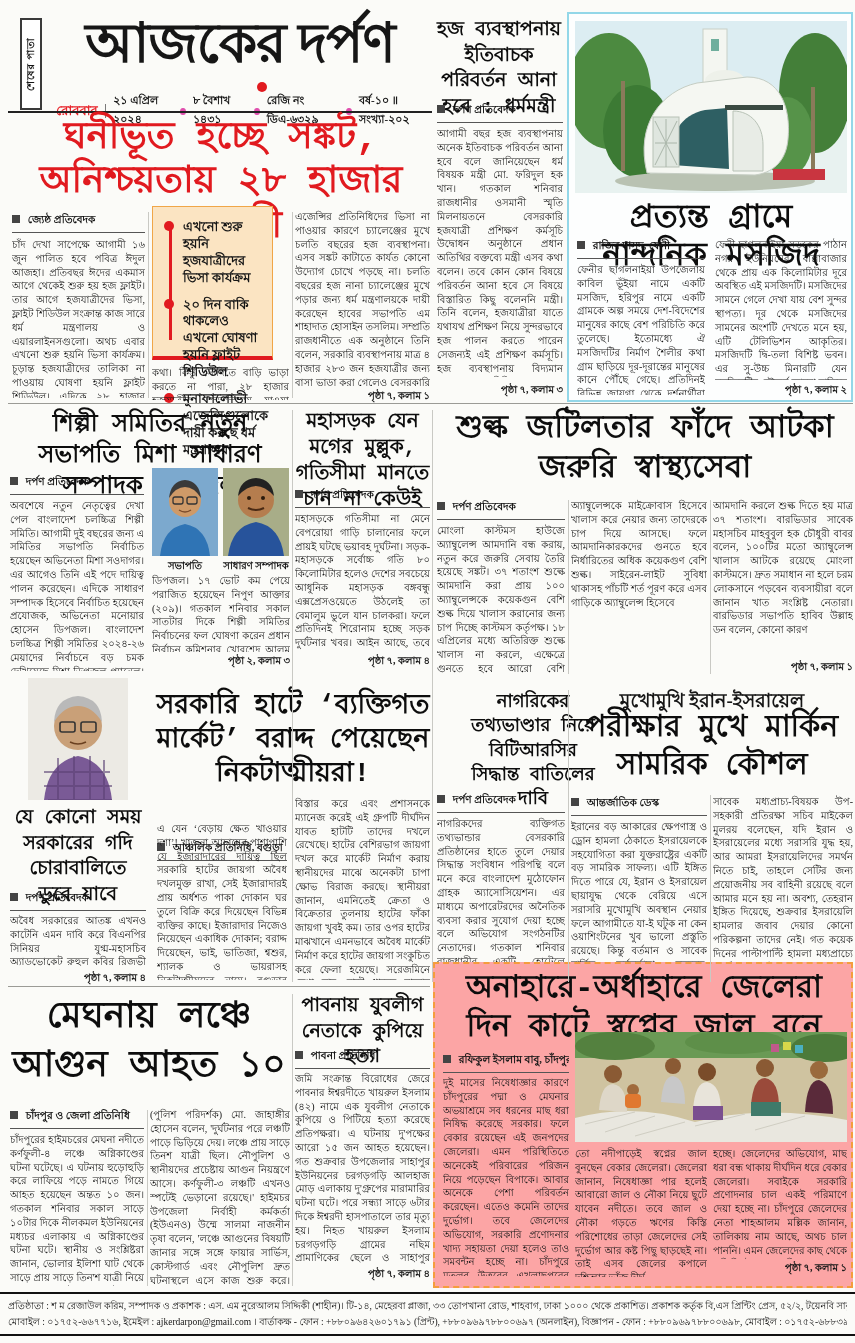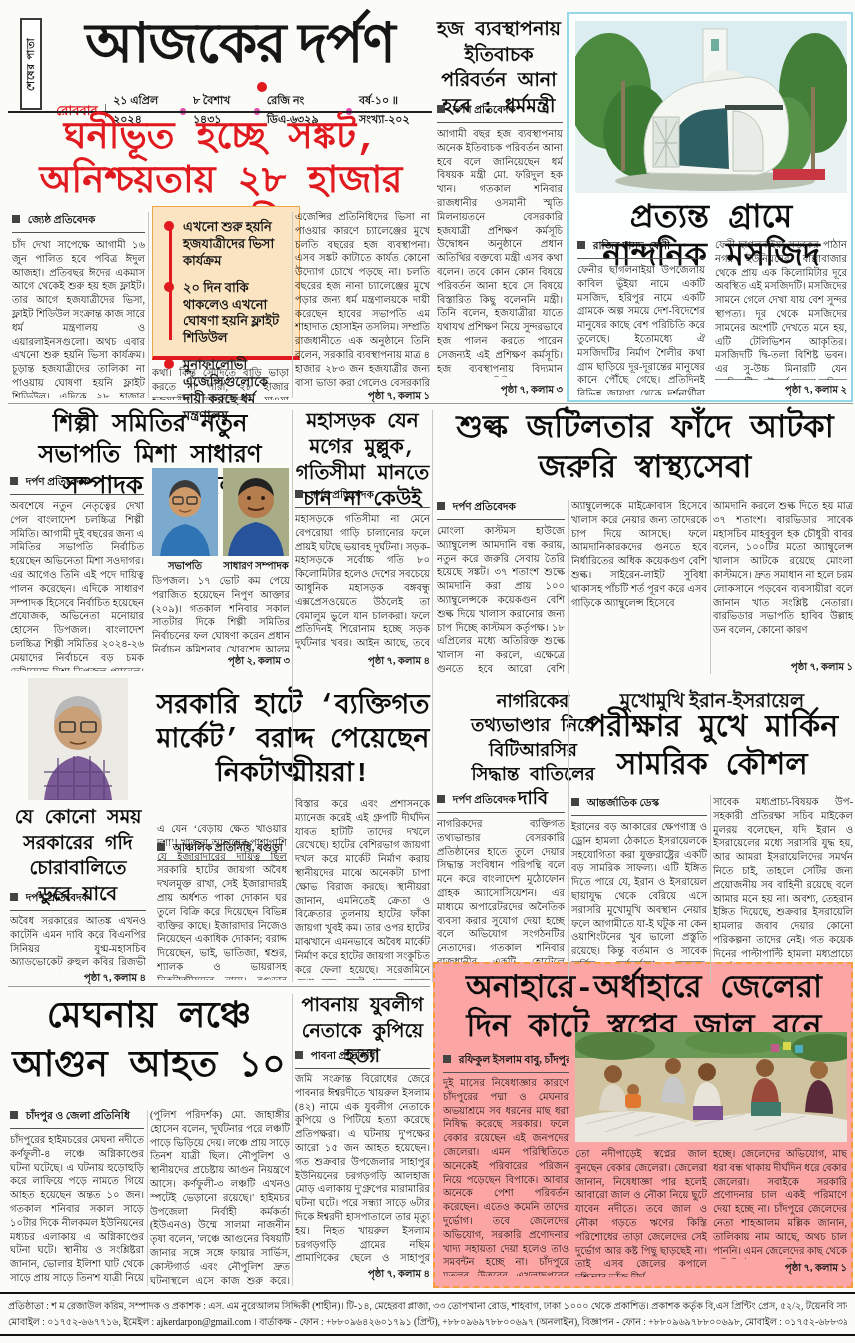--- a/index.html
+++ b/index.html
@@ -101,21 +101,21 @@
     <div class="abs bt" style="left:146px;top:224px;width:132px;height:142px;">ফেনী-ছাগলনাইয়া সড়কের পাঠান নগর ইউনিয়নের বাল্লাবাজার থেকে প্রায় এক কিলোমিটার দূরে অবস্থিত এই মসজিদটি। মসজিদের সামনে গেলে দেখা যায় বেশ সুন্দর স্থাপত্য। দূর থেকে মসজিদের সামনের অংশটি দেখতে মনে হয়, এটি টেলিভিশন আকৃতির। মসজিদটি দ্বি-তলা বিশিষ্ট ভবন। এর সু-উচ্চ মিনারটি যেন মসজিদটির সৌন্দর্য আরো বাড়িয়ে তুলেছে। প্রতিনিয়ত মসজিদটি দেখতে বিভিন্ন জায়গার মানুষ ভীড় জমান বলে জানা গেছে। মসজিদের সামনে যাওয়া মাত্র দেখা হয় কাবিল ভূঁইয়া বাড়ির বাসিন্দা ও মুসল্লিদের সাথে। তাদের কাছ থেকে মসজিদটি সম্পর্কে জানতে চাইলে বলেন, মসজিদটি শতবর্ষী। ছোট বেলায়</div>
     <div class="abs jump" style="left:146px;top:368px;width:132px;">পৃষ্ঠা ৭, কলাম ২</div>
   </div>
 
   <div class="abs hl red-hl" style="left:12px;top:116px;width:418px;font-size:37px;line-height:1.2;">ঘনীভূত হচ্ছে সঙ্কট, অনিশ্চয়তায় ২৮ হাজার হজযাত্রী</div>
   <div class="abs byline" style="left:12px;top:212px;width:133px;">
     <span class="sq"></span>
     <span>জ্যেষ্ঠ প্রতিবেদক</span>
   </div>
   <div class="abs bt" style="left:12px;top:238px;width:133px;height:160px;">চাঁদ দেখা সাপেক্ষে আগামী ১৬ জুন পালিত হবে পবিত্র ঈদুল আজহা। প্রতিবছর ঈদের একমাস আগে থেকেই শুরু হয় হজ ফ্লাইট। তার আগে হজযাত্রীদের ভিসা, ফ্লাইট শিডিউল সংক্রান্ত কাজ সারে ধর্ম মন্ত্রণালয় ও এয়ারলাইনসগুলো। অথচ এবার এখনো শুরু হয়নি ভিসা কার্যক্রম। চূড়ান্ত হজযাত্রীদের তালিকা না পাওয়ায় ঘোষণা হয়নি ফ্লাইট শিডিউল। এদিকে ২৮ হাজার হজযাত্রীর মুজদালিফায় যাওয়া নিয়ে তৈরি হয়েছে অনিশ্চয়তা। ভিসা কার্যক্রম শুরু না হওয়ায় শঙ্কায় এজেন্সি মালিকরা।</div>
-  <div class="abs lead-box" style="left:152px;top:206px;width:148px;height:154px;">
+  <div class="abs lead-box" style="left:152px;top:206px;width:121px;height:154px;">
     <div class="vline"></div>
     <div class="lead-item">
       <span class="dot"></span>
       <span>এখনো শুরু হয়নি হজযাত্রীদের ভিসা কার্যক্রম</span>
     </div>
     <div class="lead-item">
       <span class="dot"></span>
       <span>২০ দিন বাকি থাকলেও এখনো ঘোষণা হয়নি ফ্লাইট শিডিউল</span>
     </div>
     <div class="lead-item">

